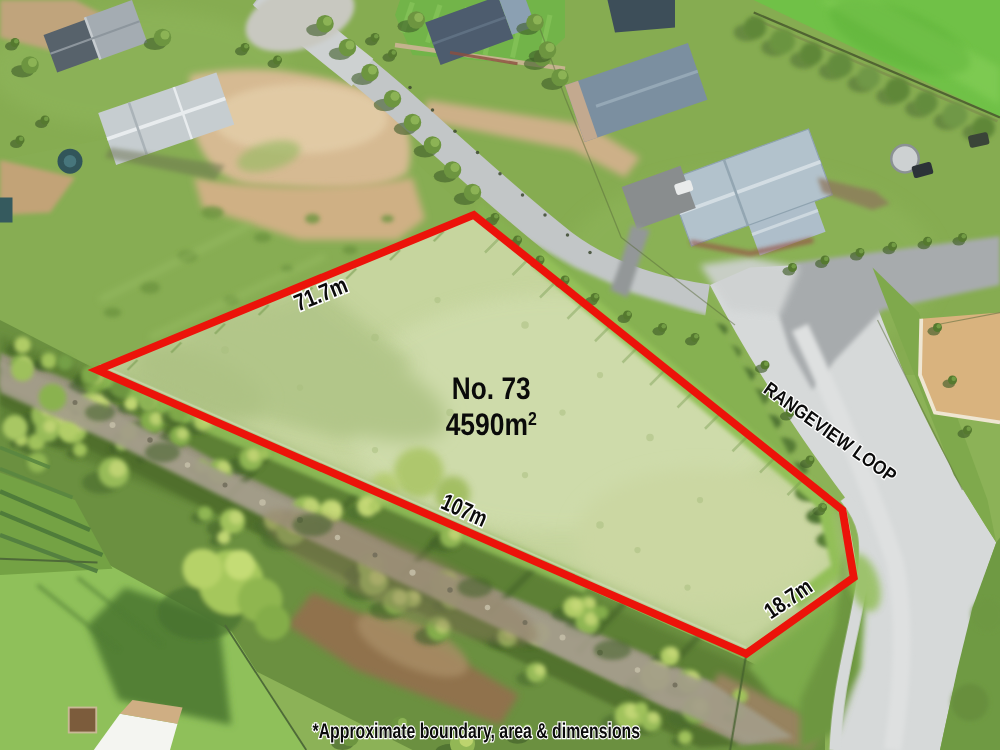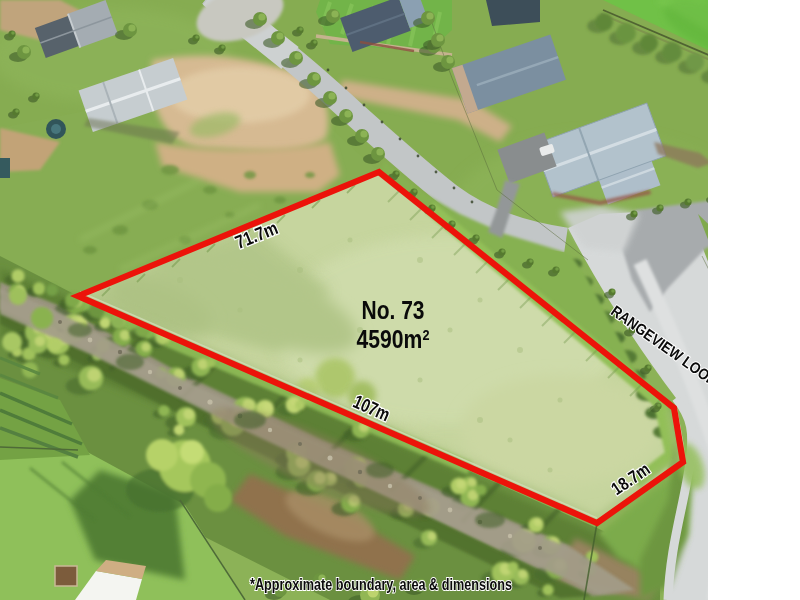--- a/index.html
+++ b/index.html
@@ -1,16 +1,16 @@
 <!DOCTYPE html>
 <html><head>
 <meta charset="utf-8">
 <style>
   html,body{margin:0;padding:0;}
-  #stage{width:708px;height:600px;overflow:hidden;position:relative;background:#bef264;font-family:"Liberation Sans",sans-serif;}
+  #stage{width:800px;height:600px;overflow:hidden;position:relative;background:#bef264;font-family:"Liberation Sans",sans-serif;}
 </style>
 </head>
 <body>
 <div id="stage">
 <svg width="800" height="600" viewBox="0 0 800 600">
 <defs>
   <filter id="b1" x="-30%" y="-30%" width="160%" height="160%">
           <feGaussianBlur stdDeviation="1.5"></feGaussianBlur>
         </filter>
   <filter id="b2" x="-30%" y="-30%" width="160%" height="160%">

